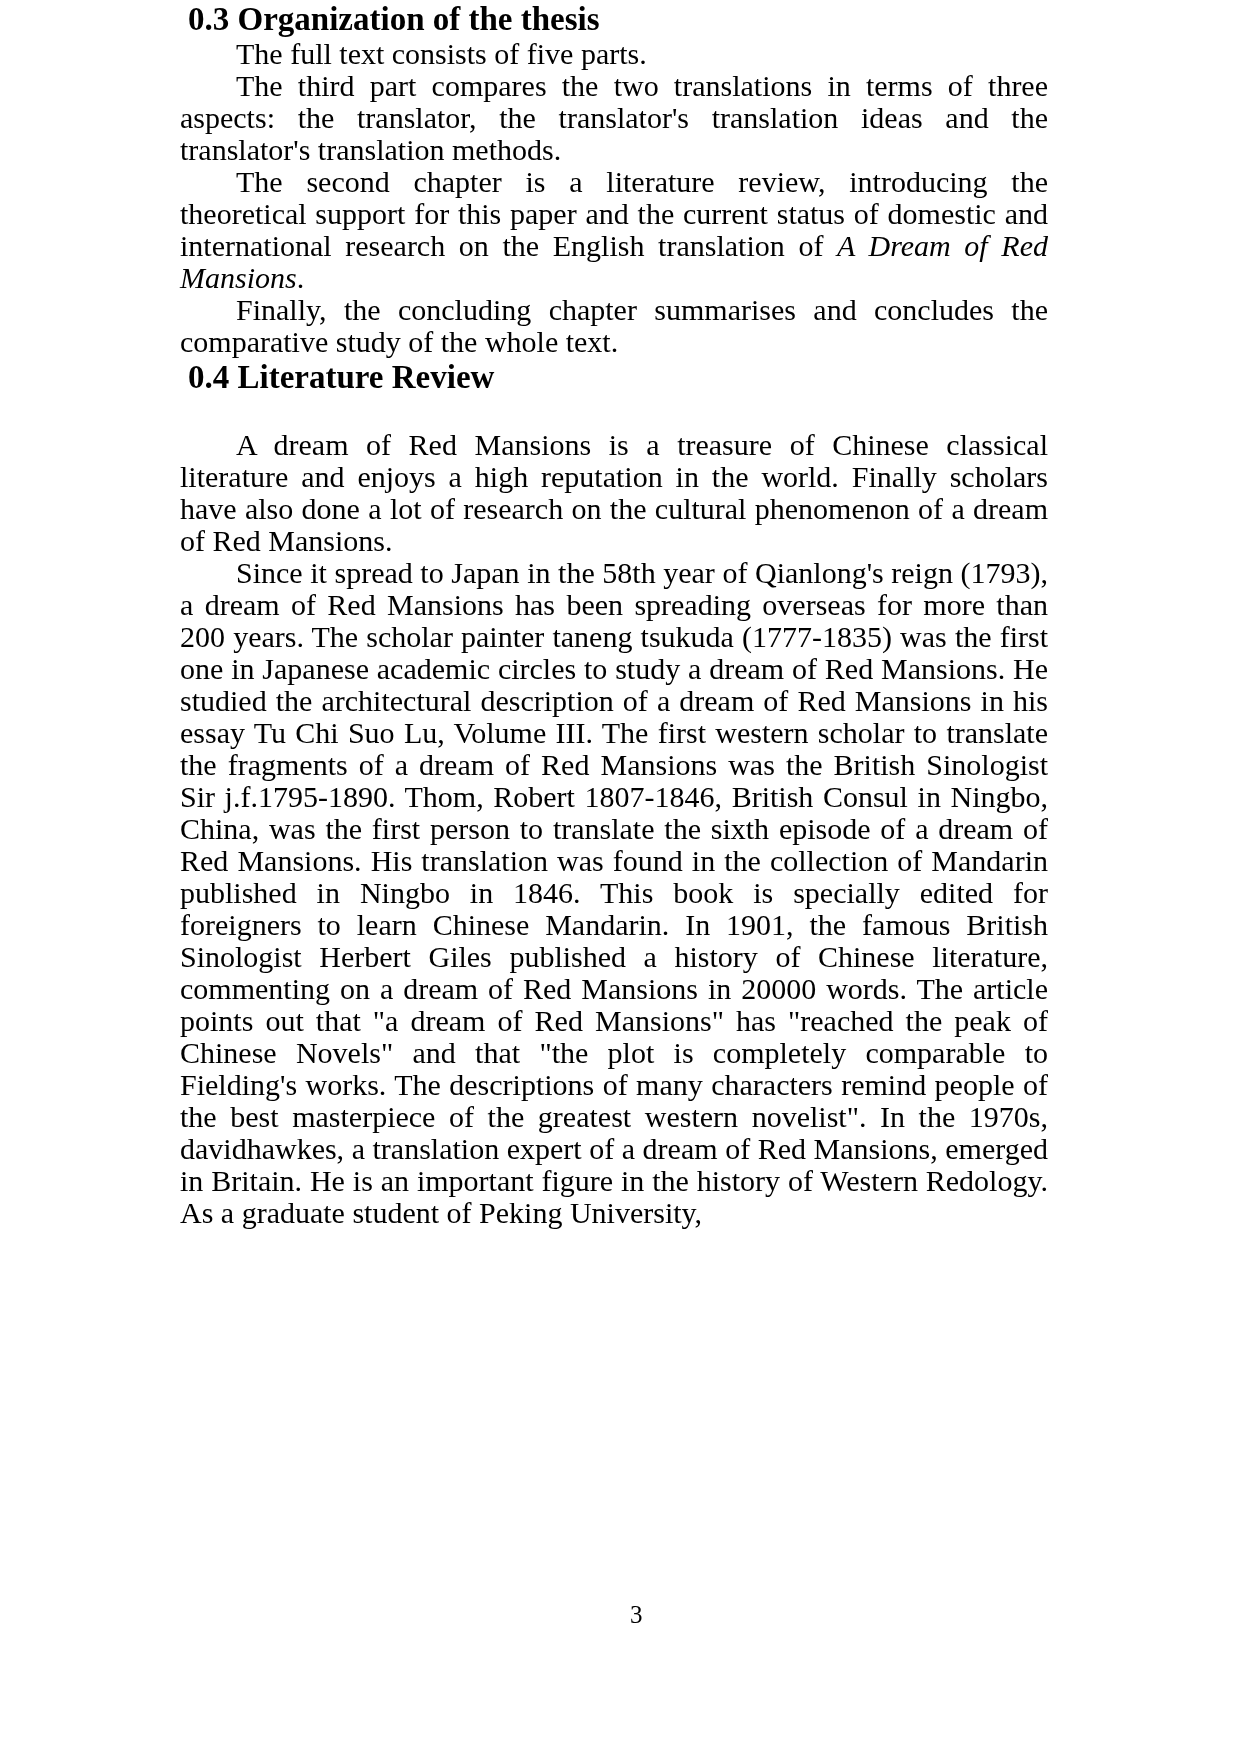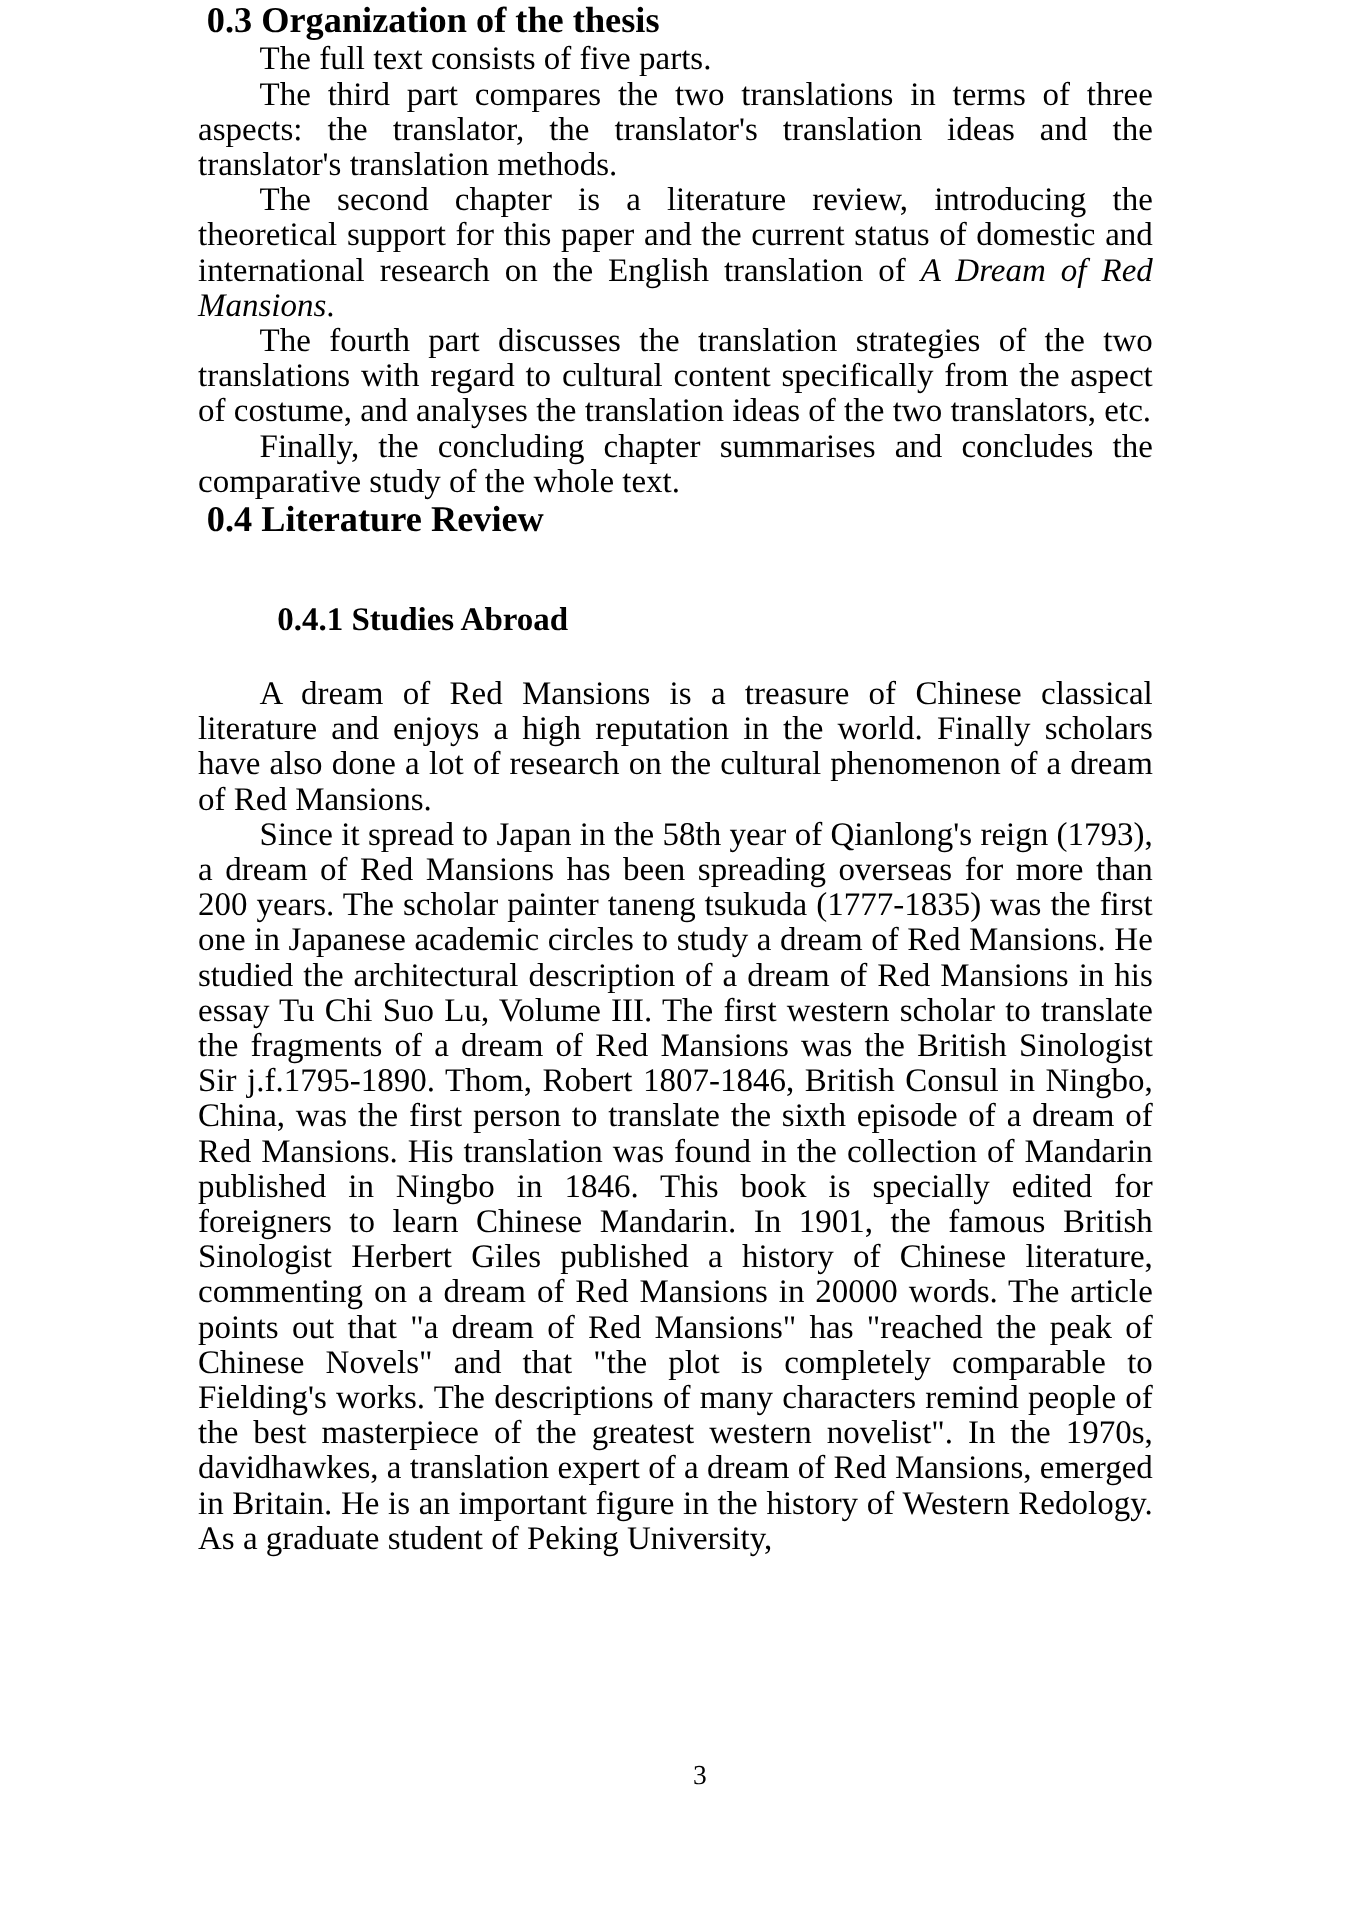--- a/index.html
+++ b/index.html
@@ -66,27 +66,25 @@
 
     <h1 class="sec-heading h-03">0.3 Organization of the thesis</h1>
 
     <p class="body-para">The full text consists of five parts.</p>
 
 
     <p class="body-para">The third part compares the two translations in terms of three aspects: the translator, the translator's translation ideas and the translator's translation methods.</p>
 
     <p class="body-para"><span>The second chapter is a literature review, introducing the theoretical support for this paper and the current status of domestic and international research on the English translation of </span><span class="italic">A Dream of Red Mansions</span><span>.</span></p>
 
-    <p class="body-para">The fourth part discusses the translation strategies of the two translations with regard to cultural content specifically from the aspect of costume, and analyses the translation ideas of the two translators, etc.</p>
 
     <p class="body-para">Finally, the concluding chapter summarises and concludes the comparative study of the whole text.</p>
 
     <h1 class="sec-heading h-04">0.4 Literature Review</h1>
 
-    <h2 class="subsec-heading">0.4.1 Studies Abroad</h2>
 
     <p class="body-para first-after-heading">A dream of Red Mansions is a treasure of Chinese classical literature and enjoys a high reputation in the world. Finally scholars have also done a lot of research on the cultural phenomenon of a dream of Red Mansions.</p>
 
     <p class="body-para">Since it spread to Japan in the 58th year of Qianlong's reign (1793), a dream of Red Mansions has been spreading overseas for more than 200 years. The scholar painter taneng tsukuda (1777-1835) was the first one in Japanese academic circles to study a dream of Red Mansions. He studied the architectural description of a dream of Red Mansions in his essay Tu Chi Suo Lu, Volume III. The first western scholar to translate the fragments of a dream of Red Mansions was the British Sinologist Sir j.f.1795-1890. Thom, Robert 1807-1846, British Consul in Ningbo, China, was the first person to translate the sixth episode of a dream of Red Mansions. His translation was found in the collection of Mandarin published in Ningbo in 1846. This book is specially edited for foreigners to learn Chinese Mandarin. In 1901, the famous British Sinologist Herbert Giles published a history of Chinese literature, commenting on a dream of Red Mansions in 20000 words. The article points out that "a dream of Red Mansions" has "reached the peak of Chinese Novels" and that "the plot is completely comparable to Fielding's works. The descriptions of many characters remind people of the best masterpiece of the greatest western novelist". In the 1970s, davidhawkes, a translation expert of a dream of Red Mansions, emerged in Britain. He is an important figure in the history of Western Redology. As a graduate student of Peking University,</p>
 
   </div>
 
   <div class="page-footer">3</div>
 </div>
 

